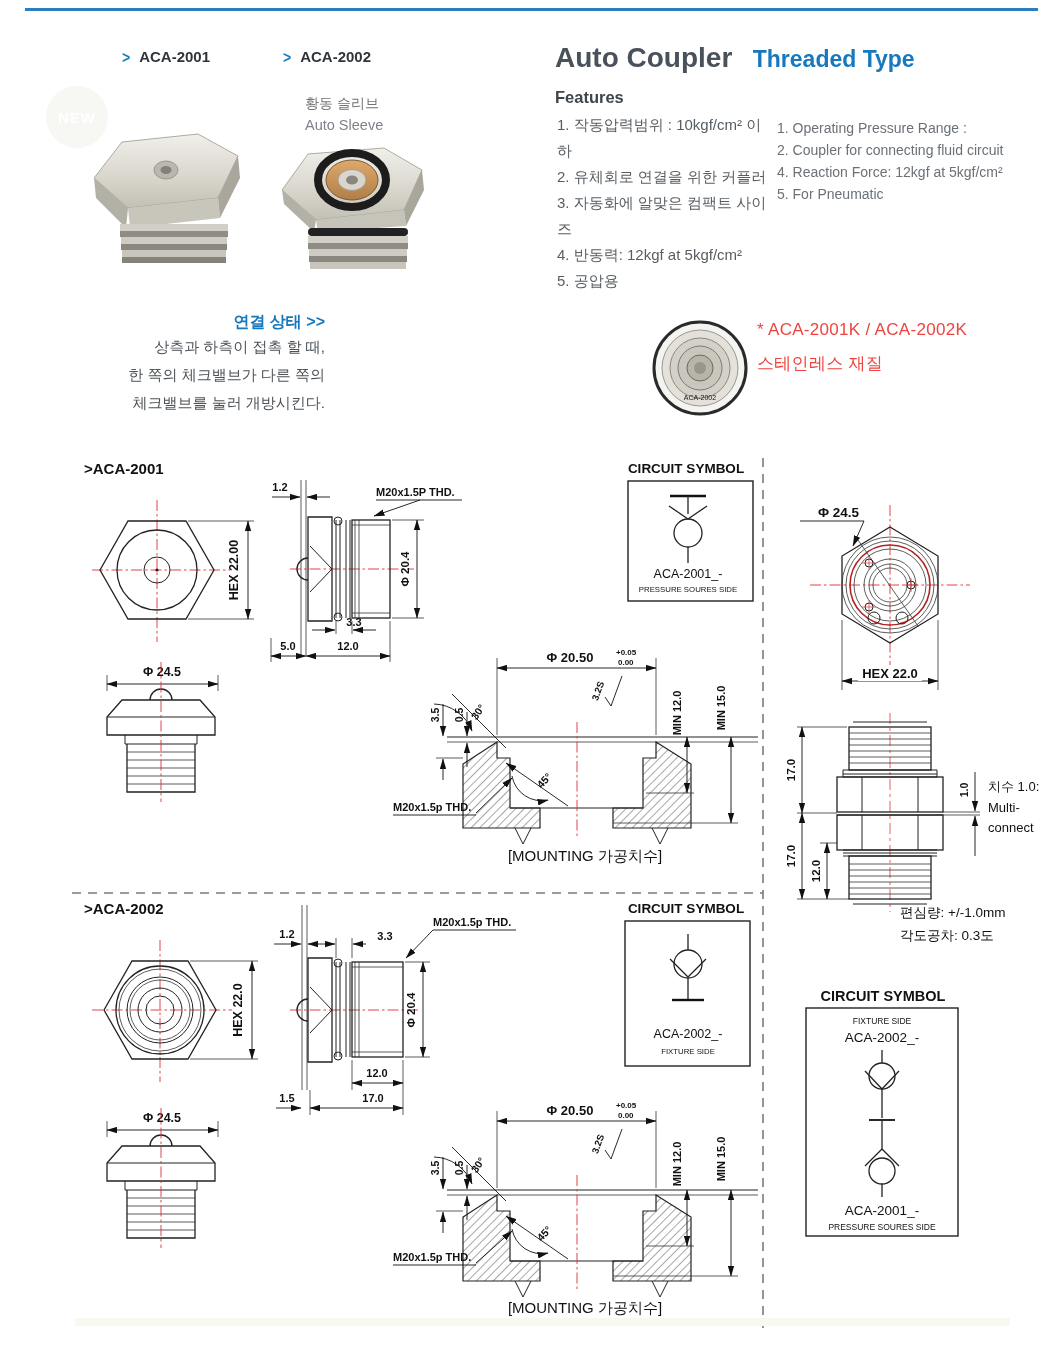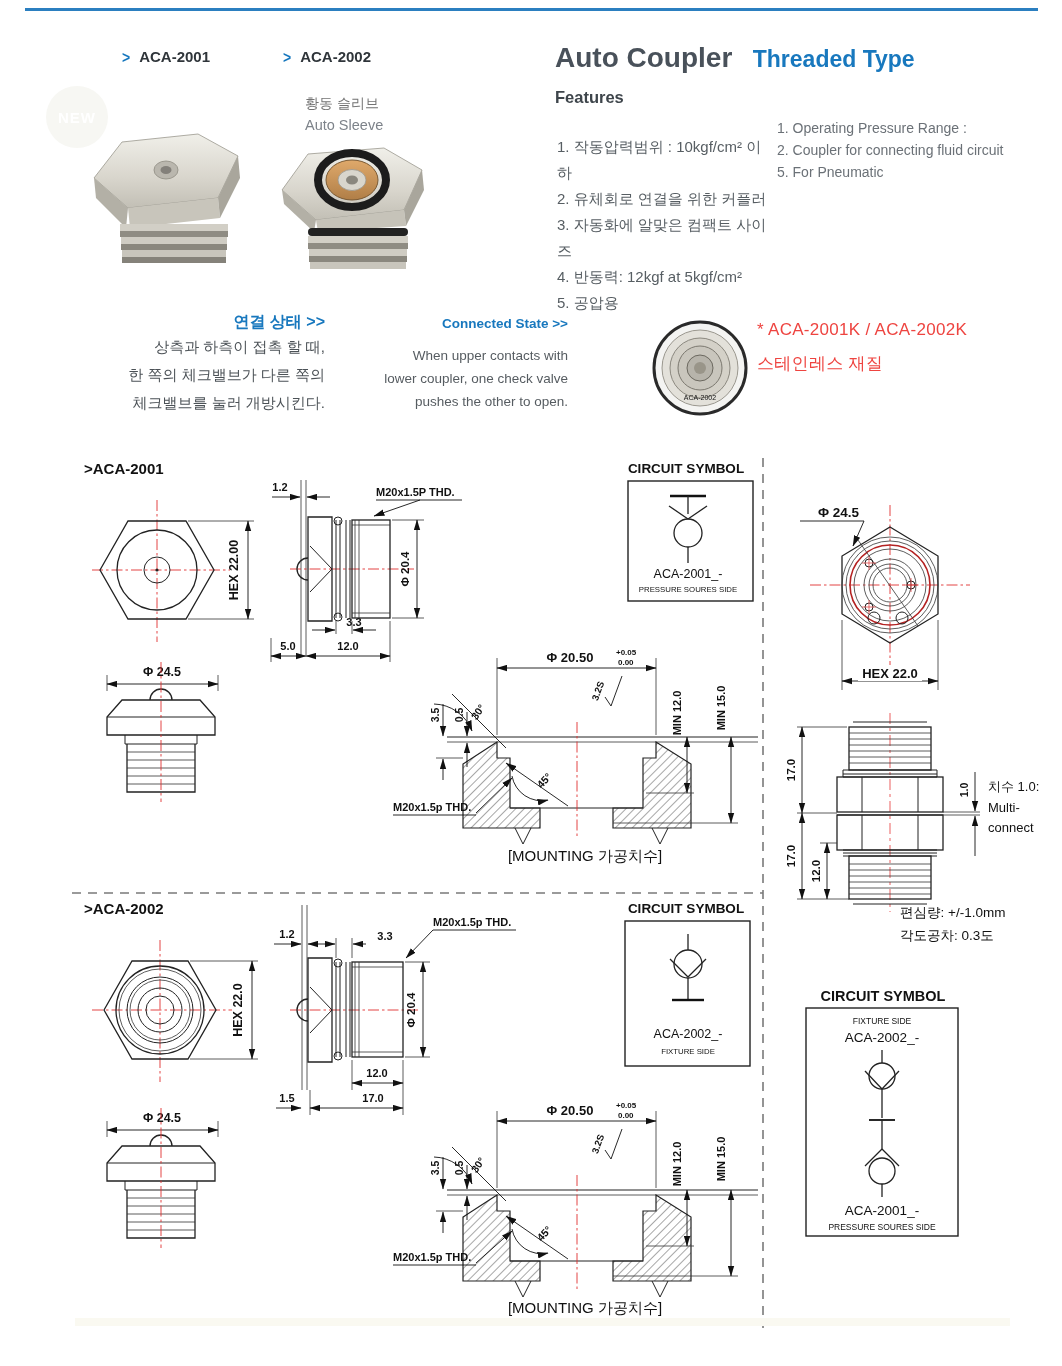--- a/index.html
+++ b/index.html
@@ -12,21 +12,21 @@
   .newbadge{left:46px;top:86px;width:62px;height:62px;border-radius:50%;background:#f7f7f3;
             display:flex;align-items:center;justify-content:center;color:#ffffff;
             font-weight:bold;font-size:15px;letter-spacing:1px;}
   .sleeve{left:305px;top:92px;line-height:22px;}
   .sleeve .kr{font-size:14px;color:#737373;}
   .sleeve .en{font-size:14.5px;color:#7d838a;}
   .titleblock{left:555px;top:42px;white-space:nowrap;}
   .titleblock .t1{font-size:28px;font-weight:bold;color:#49515a;}
   .titleblock .t2{font-size:23px;font-weight:bold;color:#1878be;margin-left:16px;}
   .feat-h{left:555px;top:88px;font-size:16.5px;font-weight:bold;color:#3e454b;}
-  .feat-kr{left:557px;top:134px;width:215px;font-size:15px;color:#575e63;line-height:26px;}
+  .feat-kr{left:557px;top:112px;width:215px;font-size:15px;color:#575e63;line-height:26px;}
   .feat-en{left:777px;top:117px;width:270px;font-size:14px;color:#6b7177;line-height:22px;}
   .feat-en .ind{padding-left:9px;}
   .conn-kr{left:55px;top:312px;width:270px;text-align:right;}
   .conn-kr .ct{font-size:16px;font-weight:bold;color:#1878be;margin-bottom:0;}
   .conn-kr .cl{font-size:15px;color:#4c5257;line-height:28px;}
   .conn-en{left:340px;top:316px;width:228px;text-align:right;}
   .conn-en .ct{font-size:13.5px;font-weight:bold;color:#1878be;margin-bottom:13px;}
   .conn-en .cl{font-size:13.5px;color:#565c61;line-height:23px;}
   .rednote{left:757px;top:313px;width:300px;color:#ee4440;font-size:17px;line-height:34px;letter-spacing:.3px;}
   .rednote .r3{font-size:15.5px;}
@@ -127,34 +127,29 @@
   <div class="abs feat-kr">
     <div>1.  작동압력범위 : 10kgf/cm² 이하</div>
     <div>2.  유체회로 연결을 위한 커플러</div>
     <div>3.  자동화에 알맞은 컴팩트 사이즈</div>
     <div>4.  반동력: 12kgf at 5kgf/cm²</div>
     <div>5.  공압용</div>
   </div>
   <div class="abs feat-en">
     <div>1. Operating Pressure Range :</div>
     <div>2. Coupler for connecting fluid circuit</div>
+    <div>4. Reaction Force: 12kgf at 5kgf/cm²</div>
     <div>5. For Pneumatic</div>
   </div>
 
   <div class="abs conn-kr">
     <div class="ct">연결 상태 &gt;&gt;</div>
     <div class="cl">상측과 하측이 접촉 할 때,</div>
     <div class="cl">한 쪽의 체크밸브가 다른 쪽의</div>
     <div class="cl">체크밸브를 눌러 개방시킨다.</div>
-  </div>
-  <div class="abs conn-en">
-    <div class="ct">Connected State &gt;&gt;</div>
-    <div class="cl">When upper  contacts with</div>
-    <div class="cl">lower coupler, one check valve</div>
-    <div class="cl">pushes the other to open.</div>
   </div>
 
   <svg class="abs" style="left:650px;top:318px;" width="100" height="100" viewBox="0 0 100 100">
     <g>
       <circle cx="50" cy="50" r="46" fill="#f4f4f2" stroke="#2a2a2a" stroke-width="3"></circle>
       <circle cx="50" cy="50" r="38" fill="#e3e1da" stroke="#9a978e" stroke-width="1"></circle>
       <circle cx="50" cy="50" r="30" fill="#d4d1c8" stroke="#8b887f" stroke-width="1"></circle>
       <circle cx="50" cy="50" r="22" fill="#c9c6bd" stroke="#7b786f" stroke-width="1"></circle>
       <circle cx="50" cy="50" r="13" fill="#b7b4ab" stroke="#6b685f" stroke-width="1"></circle>
       <circle cx="50" cy="50" r="6" fill="#999589"></circle>

